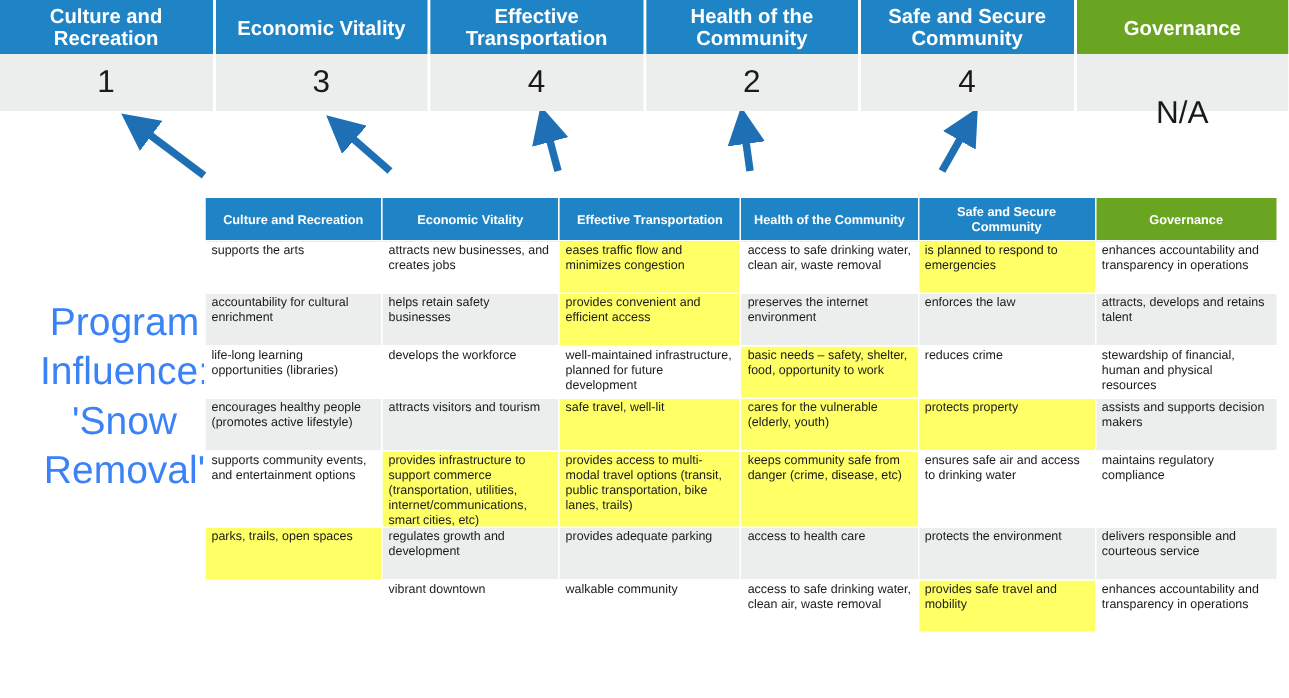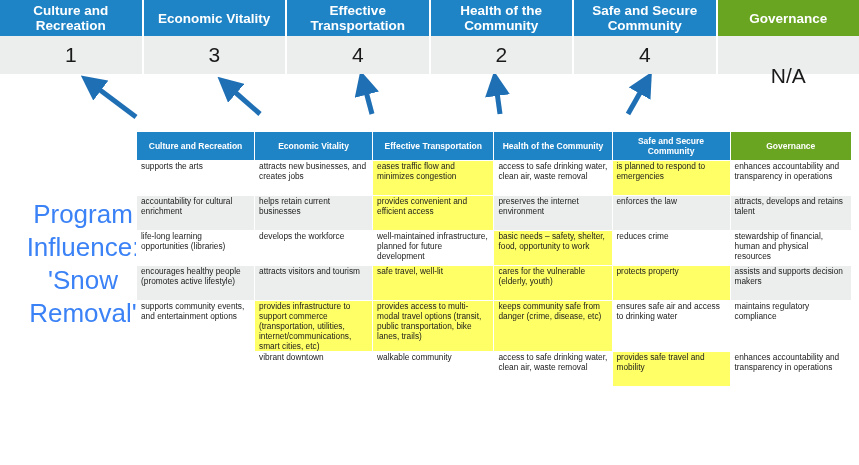--- a/index.html
+++ b/index.html
@@ -188,21 +188,21 @@
     <tr>
       <td>supports the arts</td>
       <td>attracts new businesses, and creates jobs</td>
       <td class="hl">eases traffic flow and minimizes congestion</td>
       <td>access to safe drinking water, clean air, waste removal</td>
       <td class="hl">is planned to respond to emergencies</td>
       <td>enhances accountability and transparency in operations</td>
     </tr>
     <tr class="alt">
       <td>accountability for cultural enrichment</td>
-      <td>helps retain current businesses</td>
+      <td>helps retain safety businesses</td>
       <td class="hl">provides convenient and efficient access</td>
       <td>preserves the internet environment</td>
       <td>enforces the law</td>
       <td>attracts, develops and retains talent</td>
     </tr>
     <tr>
       <td>life-long learning opportunities (libraries)</td>
       <td>develops the workforce</td>
       <td>well-maintained infrastructure, planned for future development</td>
       <td class="hl">basic needs – safety, shelter, food, opportunity to work</td>
@@ -218,20 +218,28 @@
       <td>assists and supports decision makers</td>
     </tr>
     <tr>
       <td>supports community events, and entertainment options</td>
       <td class="hl">provides infrastructure to support commerce (transportation, utilities, internet/communications, smart cities, etc)</td>
       <td class="hl">provides access to multi-modal travel options (transit, public transportation, bike lanes, trails)</td>
       <td class="hl">keeps community safe from danger (crime, disease, etc)</td>
       <td>ensures safe air and access to drinking water</td>
       <td>maintains regulatory compliance</td>
     </tr>
+    <tr class="alt">
+      <td class="hl">parks, trails, open spaces</td>
+      <td>regulates growth and development</td>
+      <td>provides adequate parking</td>
+      <td>access to health care</td>
+      <td>protects the environment</td>
+      <td>delivers responsible and courteous service</td>
+    </tr>
     <tr>
       <td class="empty"></td>
       <td>vibrant downtown</td>
       <td>walkable community</td>
       <td>access to safe drinking water, clean air, waste removal</td>
       <td class="hl">provides safe travel and mobility</td>
       <td>enhances accountability and transparency in operations</td>
     </tr>
 
   </tbody>

